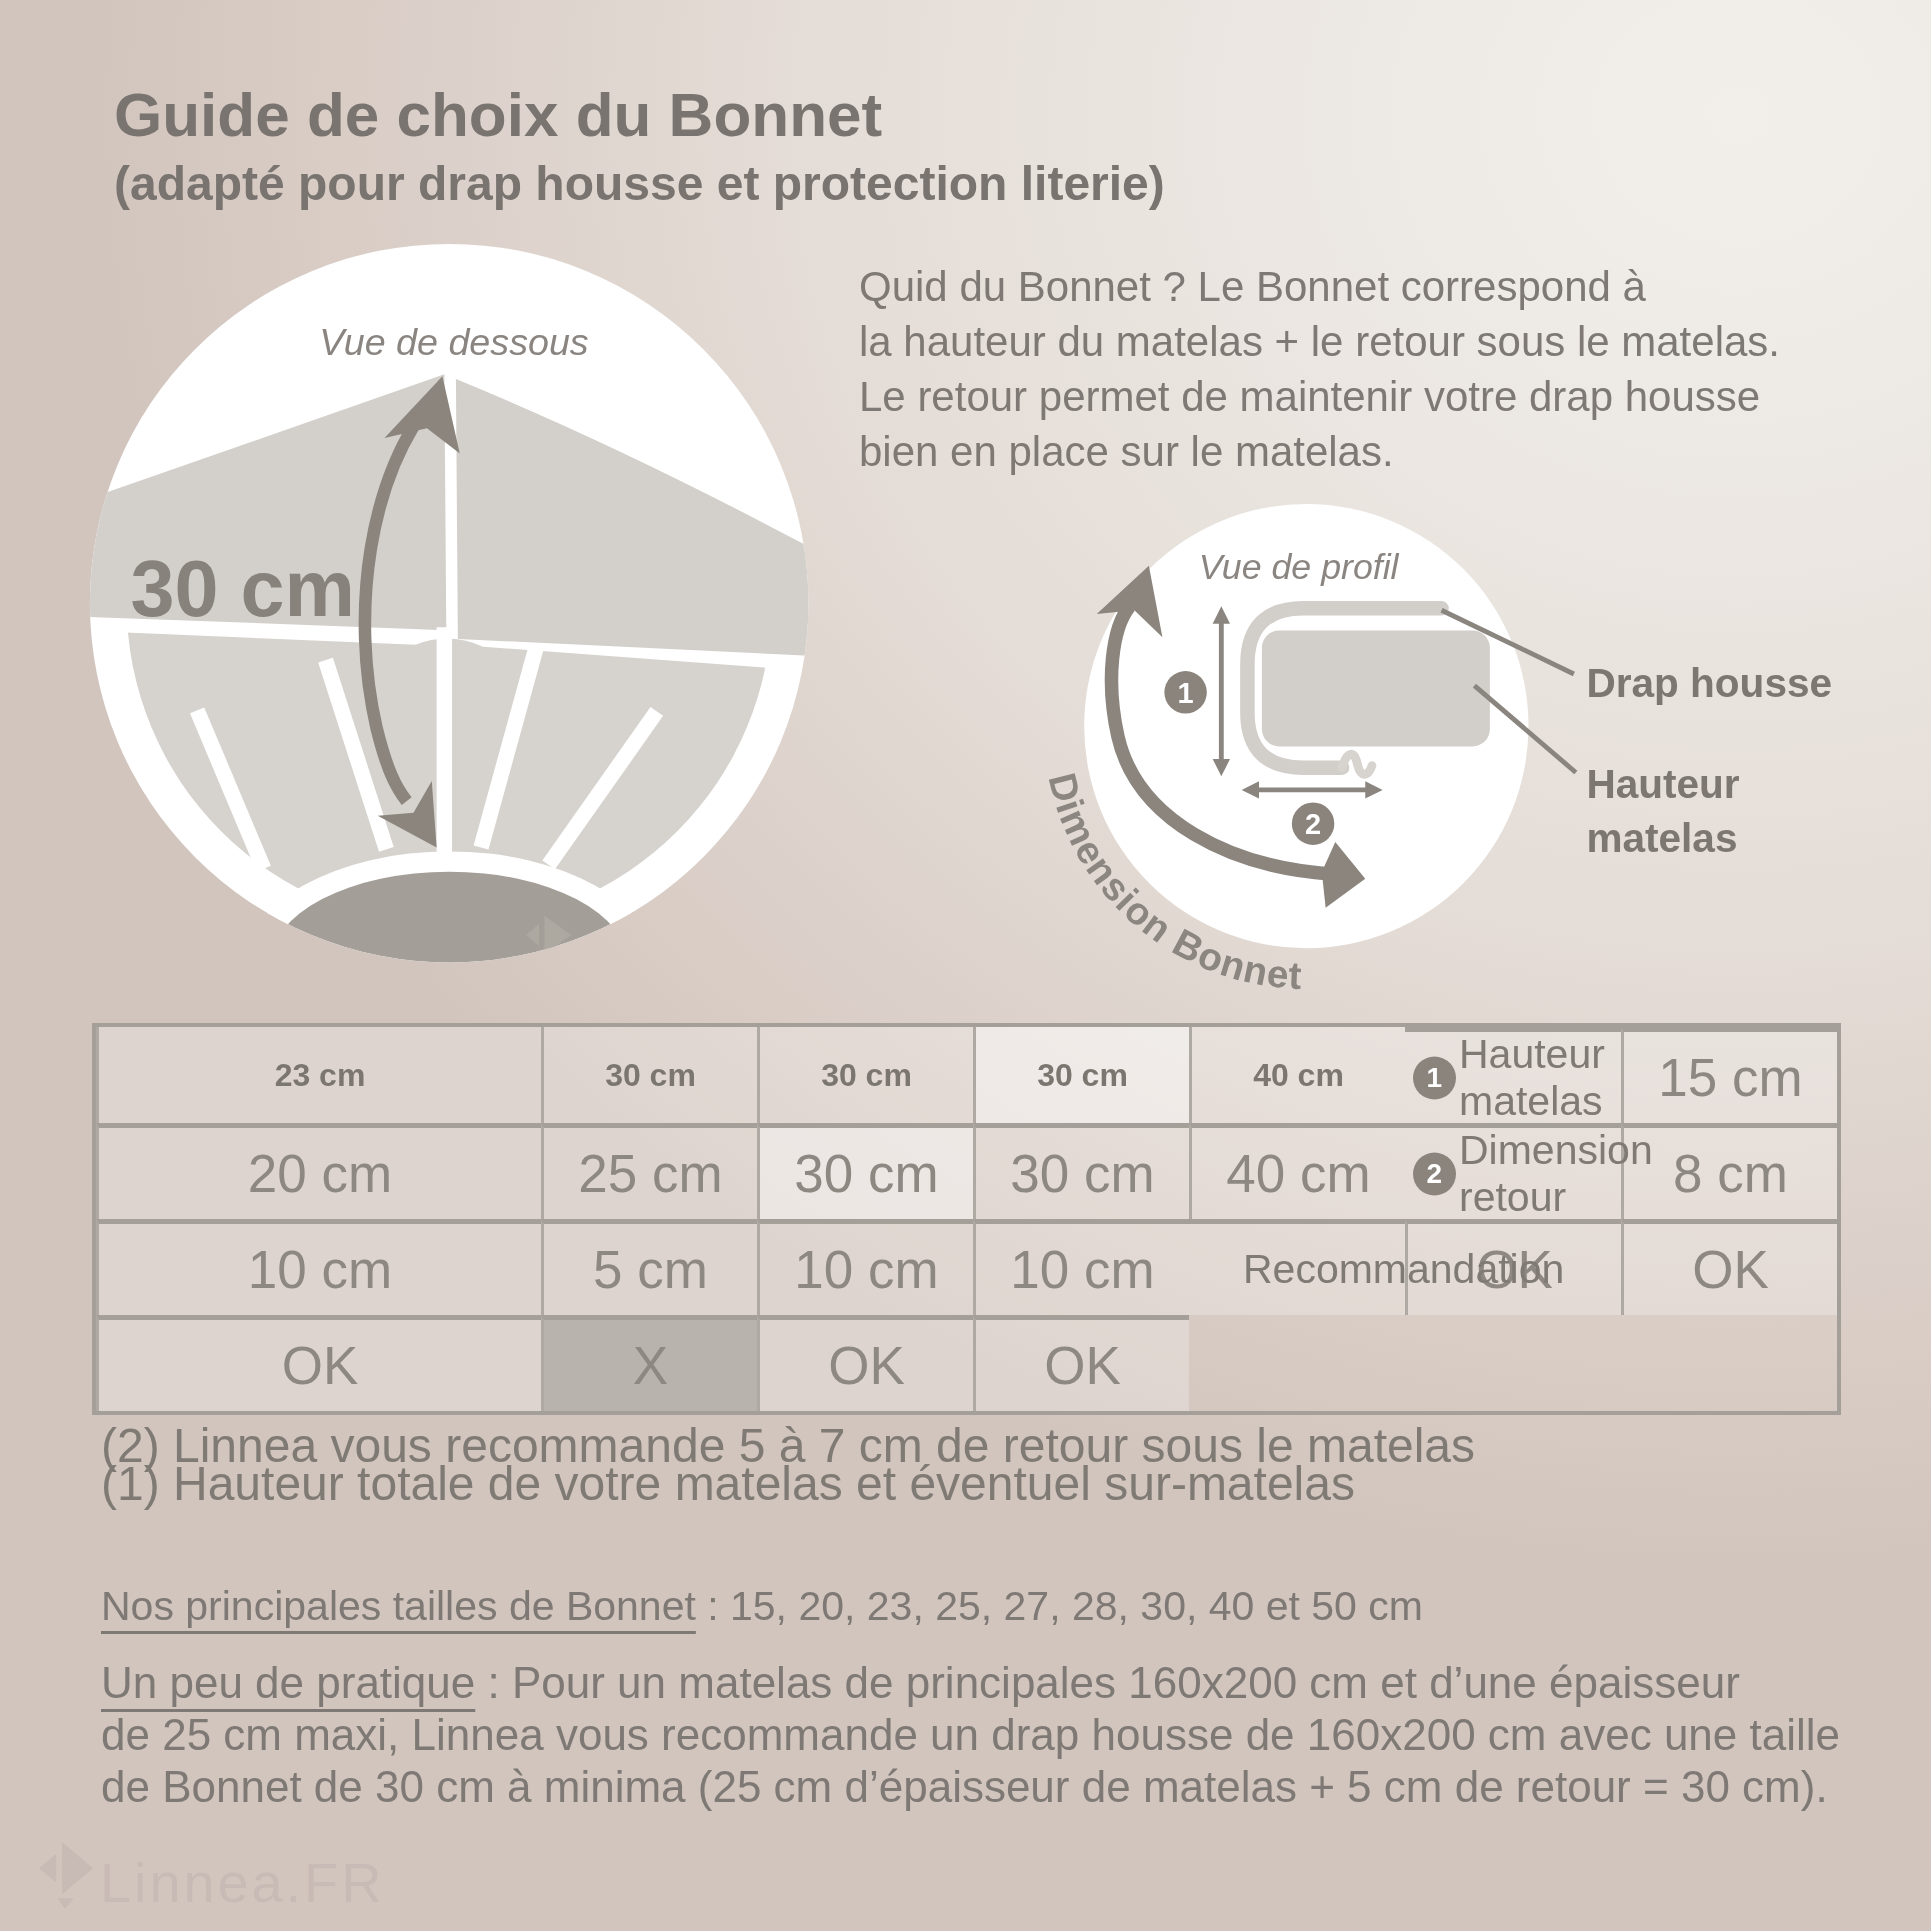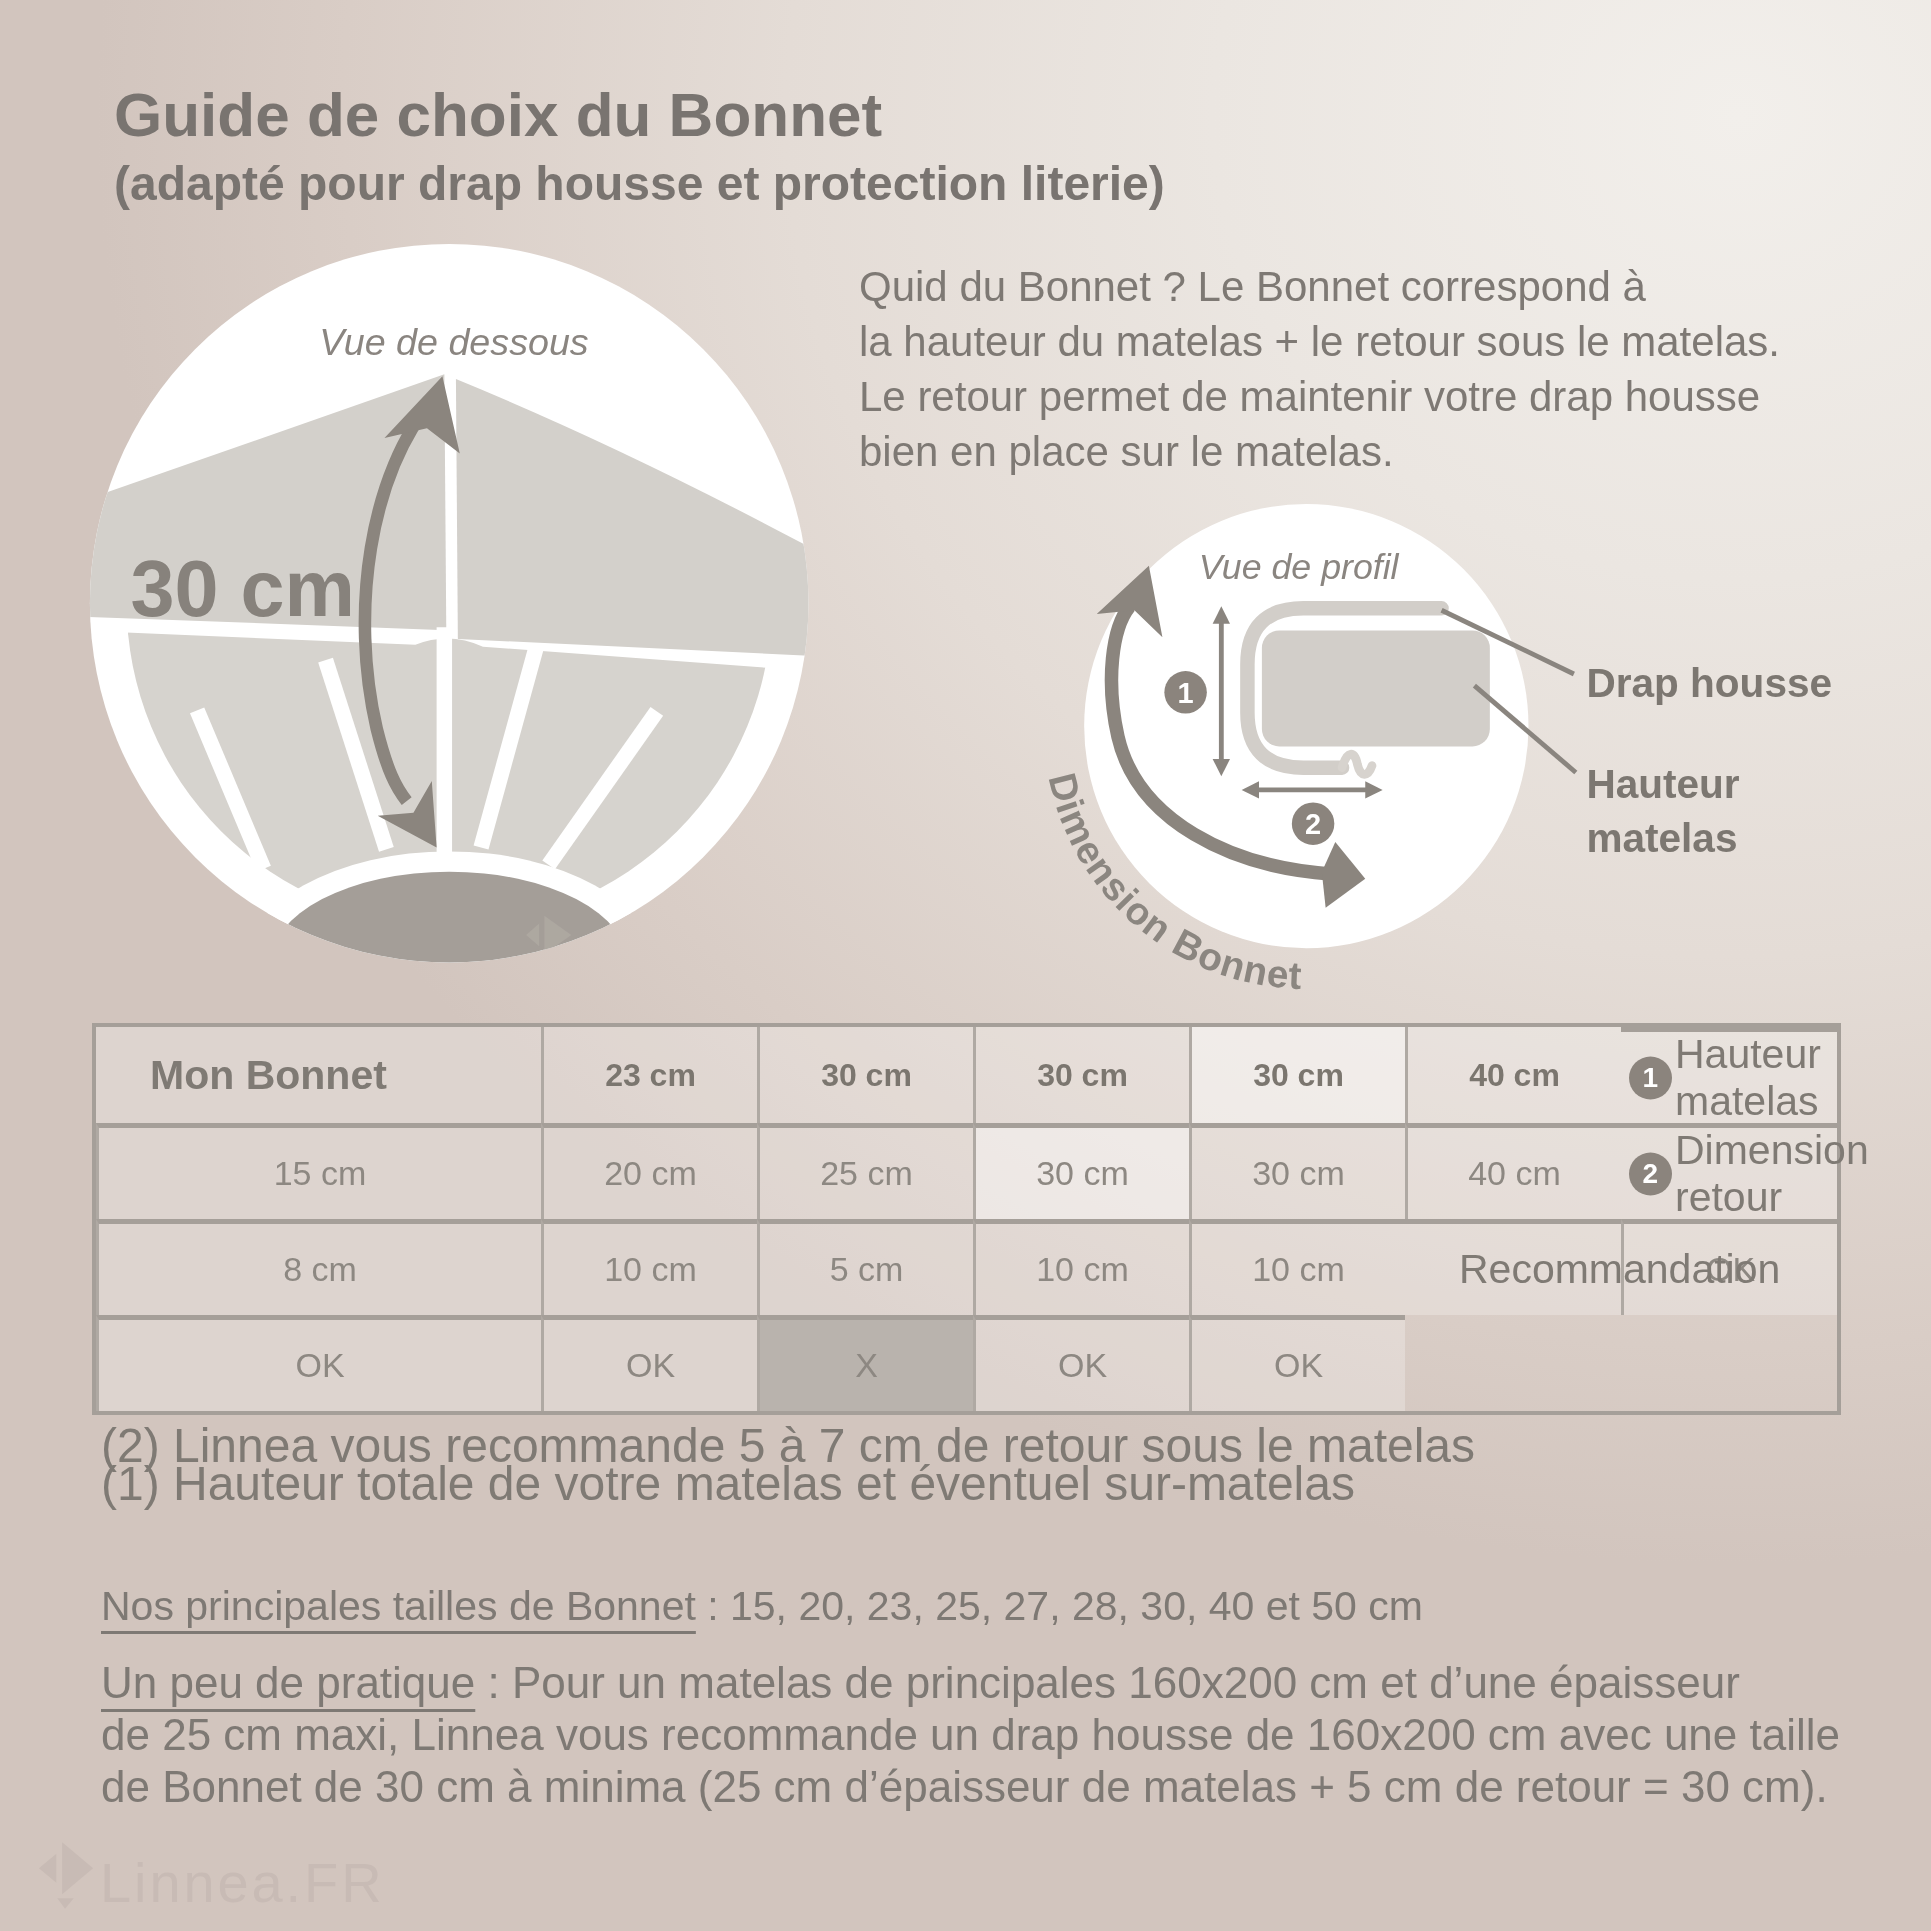--- a/index.html
+++ b/index.html
@@ -13,21 +13,21 @@
   .abs{position:absolute;}
   .title{left:114px;top:79px;font-size:62px;font-weight:bold;color:#797470;letter-spacing:0;}
   .subtitle{left:114px;top:156px;font-size:48px;font-weight:bold;color:#797470;}
   .intro{left:859px;top:259px;font-size:42px;line-height:55px;color:#7e7974;white-space:pre-line;}
 
   
   .guide-table{left:92px;top:1023px;display:grid;
     grid-template-columns:445px repeat(6,216px);grid-auto-rows:96px;
     border:4.8px solid #a59f99;}
   .tcell{background:rgba(255,255,255,.26);display:flex;align-items:center;justify-content:center;
-    font-size:34px;color:#8d8882;border-left:3.9px solid #aFa9a3;border-top:5.8px solid #a59f99;}
+    font-size:53px;color:#8d8882;border-left:3.9px solid #aFa9a3;border-top:5.8px solid #a59f99;}
   .guide-table .r0{border-top:none;}
   .guide-table .c0{border-left:none;justify-content:flex-start;padding-left:54px;position:relative;
     color:#7f7a74;font-size:41px;}
   .thead{font-weight:bold;color:#7b766f;font-size:32px;}
   .hl{background:rgba(255,255,255,.55);}
   .xcell{background:#b9b3ad;}
   .mark{position:absolute;left:7.7px;top:50%;transform:translateY(-50%);
     width:43px;height:43px;border-radius:50%;background:#8b847d;color:#fff;
     font-size:28px;font-weight:bold;display:flex;align-items:center;justify-content:center;}
   .uval{text-decoration:underline;text-underline-offset:9.7px;text-decoration-thickness:2.9px;}
@@ -126,21 +126,20 @@
     <g stroke="#8a857f" stroke-width="5">
       <line x1="453" y1="112" x2="590" y2="178"></line>
       <line x1="487" y1="190" x2="592" y2="280"></line>
     </g>
     <text x="603" y="202" font-size="42" font-weight="bold" fill="#7c7771">Drap housse</text>
     <text x="603" y="306" font-size="42" font-weight="bold" fill="#7c7771">Hauteur</text>
     <text x="603" y="362" font-size="42" font-weight="bold" fill="#7c7771">matelas</text>
   </svg>
 
   <div class="abs guide-table">
-    <div class="tcell r0 c0 thead">Mon Bonnet</div>
     <div class="tcell r0 thead">23 cm</div>
     <div class="tcell r0 thead">30 cm</div>
     <div class="tcell r0 thead">30 cm</div>
     <div class="tcell r0 thead hl">30 cm</div>
     <div class="tcell r0 thead">40 cm</div>
 
     <div class="tcell c0">
       <span class="mark">1</span>
       <span>Hauteur matelas</span>
     </div>

